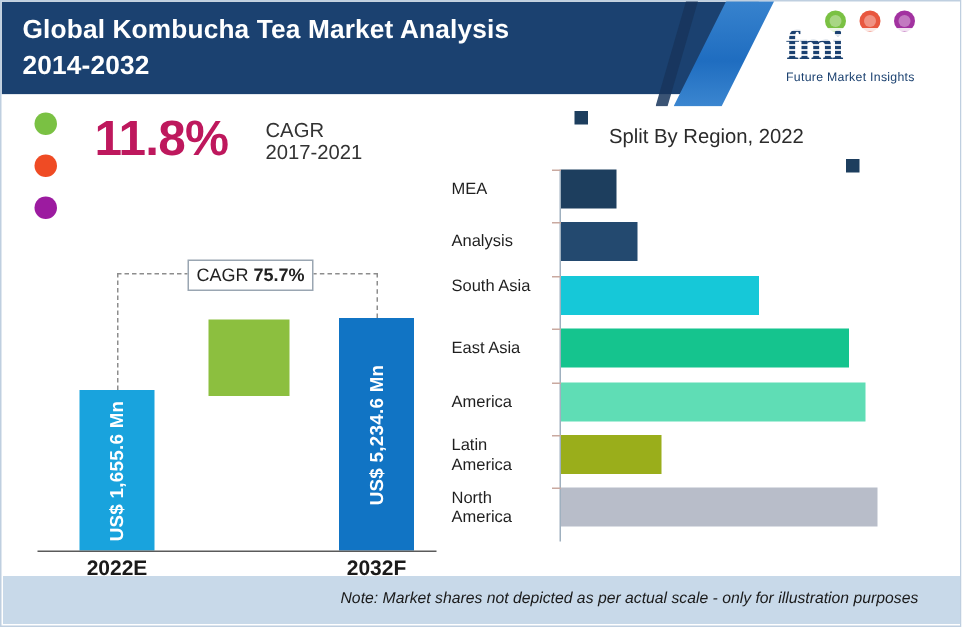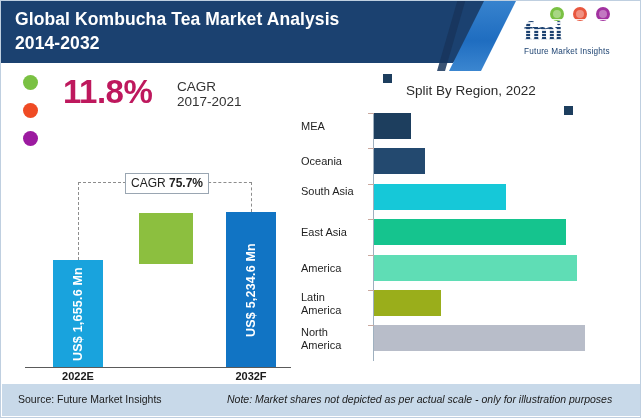--- a/index.html
+++ b/index.html
@@ -103,21 +103,21 @@
     transform:translate(-50%,-50%) rotate(-90deg);
     white-space:nowrap;color:#ffffff;font-size:12.5px;font-weight:bold;
     letter-spacing:.2px;
   }
   .bar-2022{left:52px;top:99px;width:50px;height:107px;background:#19a3dd;}
   .bar-2032{left:225px;top:51px;width:50px;height:155px;background:#1174c4;}
   .green-sq{position:absolute;left:138px;top:52px;width:54px;height:51px;background:#8cbf3f;}
 
   .xlab{
     position:absolute;top:209px;width:90px;text-align:center;
-    font-size:11px;font-weight:bold;color:#1a1a1a;
+    font-size:14px;font-weight:bold;color:#1a1a1a;
   }
   .xlab.a{left:32px;}
   .xlab.b{left:205px;}
 
   
   .dash-v{position:absolute;width:0;border-left:1px dashed #8d8d8d;}
   .dash-h{position:absolute;height:0;border-top:1px dashed #8d8d8d;}
   .dv1{left:77px;top:21px;height:78px;}
   .dv2{left:250px;top:21px;height:30px;}
   .dh1{left:77px;top:21px;width:48px;}
@@ -240,21 +240,21 @@
     <div class="r-title">Split By Region, 2022</div>
     <div class="r-axis"></div>
     <div id="region-rows">
         <div class="r-row" style="top: 50px;">
           <div class="r-tick" style="top: 0px;"></div>
           <div class="r-label" style="top: 7px;">MEA</div>
           <div class="r-bar" style="top: 0px; height: 26px; width: 37px; background: rgb(29, 62, 94);"></div>
         </div>
         <div class="r-row" style="top: 85.4px;">
           <div class="r-tick" style="top: 0px;"></div>
-          <div class="r-label" style="top: 7px;">Oceania</div>
+          <div class="r-label" style="top: 7px;">Analysis</div>
           <div class="r-bar" style="top: 0px; height: 26px; width: 51px; background: rgb(35, 73, 111);"></div>
         </div>
         <div class="r-row" style="top: 120.8px;">
           <div class="r-tick" style="top: 0px;"></div>
           <div class="r-label" style="top: 1px;">South Asia</div>
           <div class="r-bar" style="top: 0px; height: 26px; width: 132px; background: rgb(22, 200, 216);"></div>
         </div>
         <div class="r-row" style="top: 156.2px;">
           <div class="r-tick" style="top: 0px;"></div>
           <div class="r-label" style="top: 7px;">East Asia</div>
@@ -272,17 +272,16 @@
         </div>
         <div class="r-row" style="top: 262.4px;">
           <div class="r-tick" style="top: 0px;"></div>
           <div class="r-label" style="top: 1px;">North America</div>
           <div class="r-bar" style="top: 0px; height: 26px; width: 211px; background: rgb(184, 189, 201);"></div>
         </div>
       </div>
   </div>
 
   <div class="footer">
-    <div class="src">Source: Future Market Insights</div>
     <div class="note">Note: Market shares not depicted as per actual scale - only for illustration purposes</div>
   </div>
 
 </div>
 
 </body></html>

